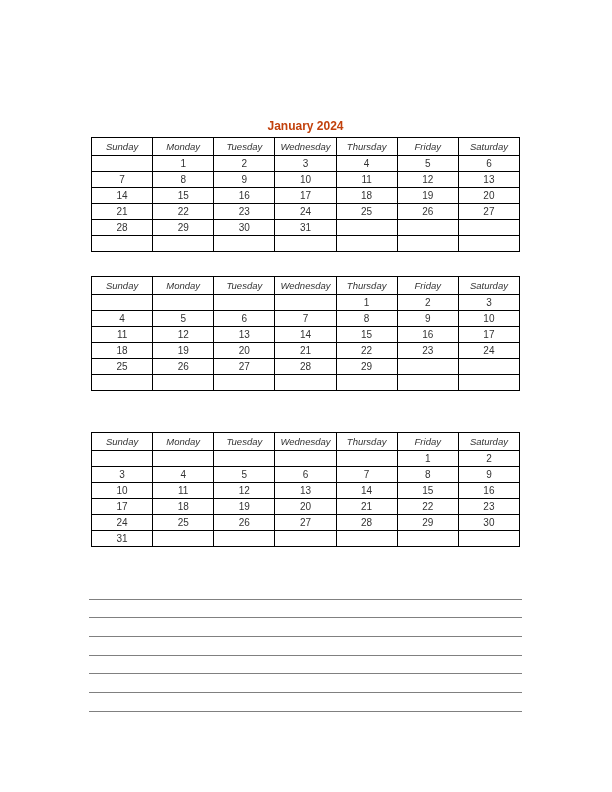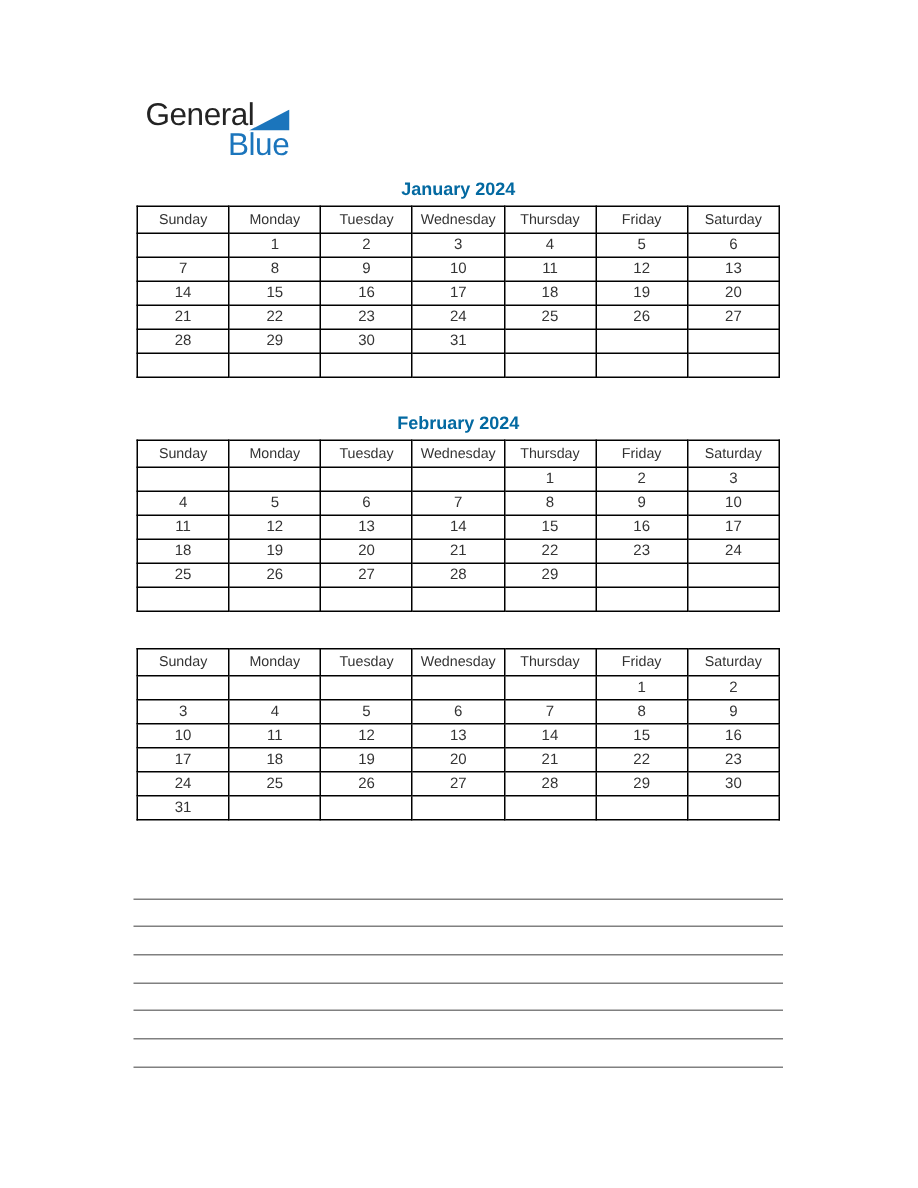--- a/index.html
+++ b/index.html
@@ -61,40 +61,41 @@
     width: 429px;
   }
   .month:nth-of-type(1) { top: 120px; }
   .month:nth-of-type(2) { top: 276px; }
   .month:nth-of-type(3) { top: 432px; }
   .month-title {
     margin: 0 0 4px 0;
     font-size: 12px;
     line-height: 13px;
     font-weight: 700;
-    color: #0369a1;
+    color: #c2410c;
     text-align: center;
   }
   table.cal {
     width: 429px;
     border-collapse: collapse;
     table-layout: fixed;
   }
   table.cal th, table.cal td {
     border: 1px solid #000000;
     text-align: center;
     vertical-align: middle;
     padding: 0;
     overflow: hidden;
   }
   table.cal th {
     height: 17px;
     font-size: 9.5px;
     font-weight: 400;
     color: #333333;
+    font-style: italic;
   }
   table.cal td {
     height: 15px;
     font-size: 10px;
     color: #333333;
   }
 
   
   .notes {
     position: absolute;
@@ -105,27 +106,20 @@
   .note-line {
     height: 17.66px;
     border-bottom: 1px solid #808080;
   }
 </style>
 </head>
 <body>
 
 <div class="page">
 
-  <div class="logo">
-    <span class="logo-general">General</span>
-    <svg class="logo-triangle" viewBox="0 0 27 14" xmlns="http://www.w3.org/2000/svg">
-      <polygon points="0,14 27,0 27,14" fill="#1b75bc"></polygon>
-    </svg>
-    <span class="logo-blue">Blue</span>
-  </div>
 
   <div class="months">
   <div class="month">
     <h2 class="month-title">January 2024</h2>
     <table class="cal">
       <thead>
         <tr>
               <th>Sunday</th>
               <th>Monday</th>
               <th>Tuesday</th>
@@ -188,21 +182,20 @@
               <td></td>
               <td></td>
               <td></td>
               <td></td>
             </tr>
           </tbody>
     </table>
   </div>
 
   <div class="month">
-    <h2 class="month-title">February 2024</h2>
     <table class="cal">
       <thead>
         <tr>
               <th>Sunday</th>
               <th>Monday</th>
               <th>Tuesday</th>
               <th>Wednesday</th>
               <th>Thursday</th>
               <th>Friday</th>
               <th>Saturday</th>

